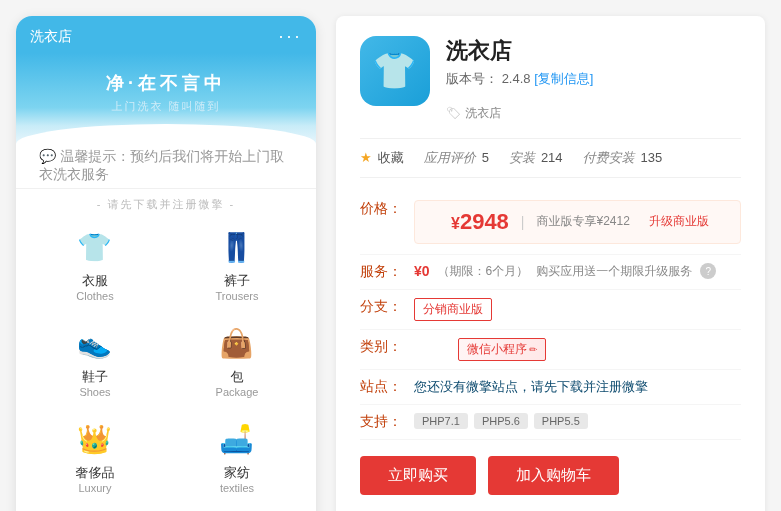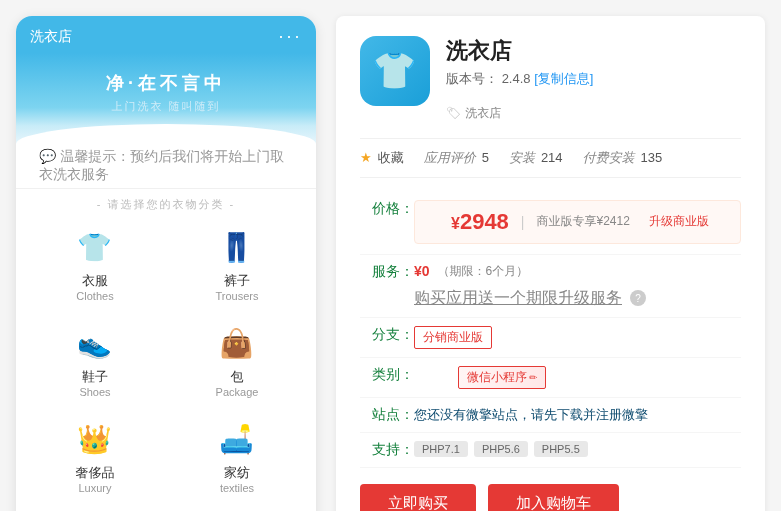--- a/index.html
+++ b/index.html
@@ -207,23 +207,22 @@
     .stat-label { color: #888; font-style: italic; }
     .info-row {
       display: flex;
       align-items: flex-start;
       padding: 8px 0;
       font-size: 14px;
       border-bottom: 1px solid #f5f5f5;
     }
     .info-label {
       width: 54px;
-      color: #15803d;
+      color: #c2410c;
       flex-shrink: 0;
-      text-align: right;
     }
     .info-content {
       flex: 1;
       color: #333;
     }
     .price-box {
       background: #fff8f5;
       border: 1px solid #fde8dc;
       border-radius: 4px;
       padding: 8px 12px;
@@ -265,22 +264,21 @@
       color: #e53935;
       font-size: 14px;
       font-weight: bold;
     }
     .service-note {
       color: #888;
       font-size: 12px;
     }
     .service-upgrade {
       color: #888;
-      font-size: 16px;
-      text-decoration: underline;
+      font-size: 12px;
     }
     .service-help {
       width: 16px; height: 16px;
       background: #ccc;
       border-radius: 50%;
       display: flex;
       align-items: center;
       justify-content: center;
       font-size: 10px;
       color: #fff;
@@ -364,21 +362,21 @@
       <span class="dots">···</span>
     </div>
 
     <div class="phone-banner">
       <div class="tagline-main">净·在不言中</div>
       <div class="tagline-sub">上门洗衣 随叫随到</div>
     </div>
 
     <div class="phone-notice">💬 温馨提示：预约后我们将开始上门取衣洗衣服务</div>
 
-    <div class="section-title">- 请选择您的衣物分类 -</div>
+    <div class="section-title">- 请先下载并注册微擎 -</div>
 
     <div class="grid-categories">
 
       <div class="cat-item">
         <div class="cat-icon">👕</div>
         <div class="cat-label-cn">衣服</div>
         <div class="cat-label-en">Clothes</div>
       </div>
 
       <div class="cat-item">

